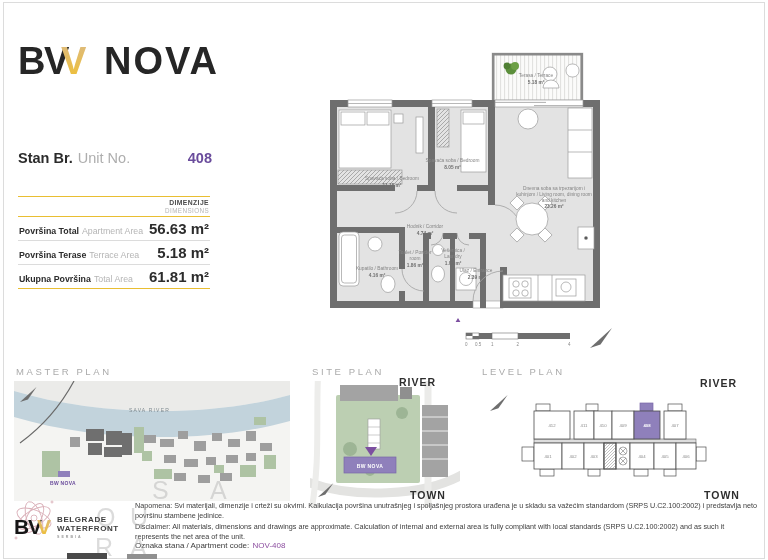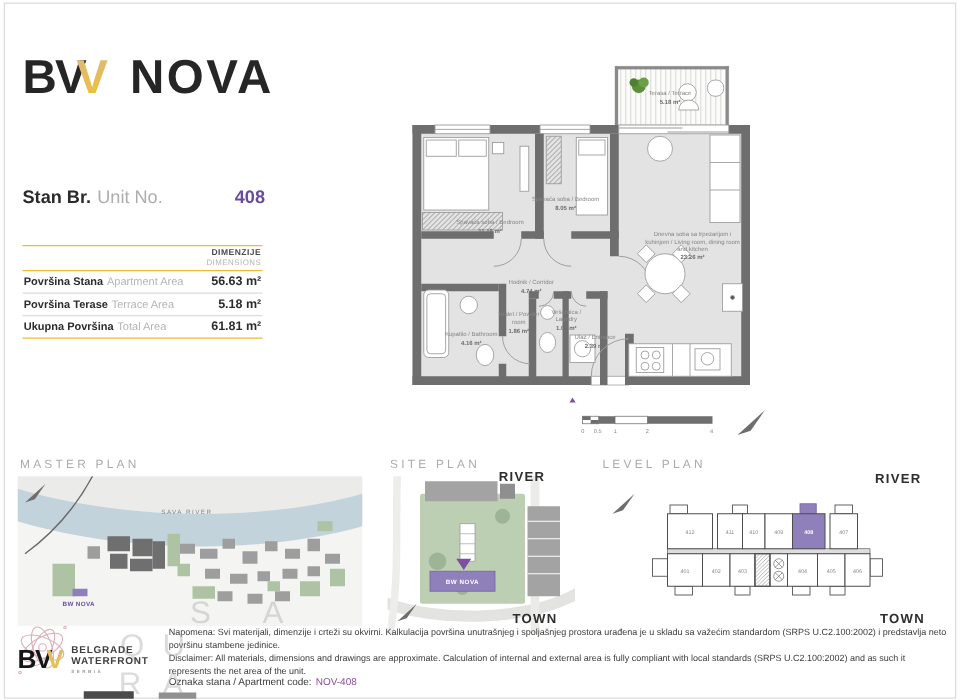--- a/index.html
+++ b/index.html
@@ -18,21 +18,21 @@
 
   
   .tbl{left:18px;top:196px;width:192px;border-top:1.5px solid #e9be32;font-size:8.8px;}
   .tbl-head{text-align:right;padding:2px 1px 2px;border-bottom:1.5px solid #e9be32;line-height:1.15;}
   .tbl-head .sr{font-size:6.8px;font-weight:bold;color:#4a4a4a;letter-spacing:.4px;}
   .tbl-head .en{font-size:6.3px;color:#b5b5b5;letter-spacing:.4px;}
   .tbl-row{display:flex;align-items:baseline;padding:3px 1px;border-bottom:1px solid #dcdcdc;}
   .tbl-row:last-child{border-bottom:1.5px solid #e9be32;}
   .lab-sr{font-weight:bold;color:#2c2c2c;}
   .lab-en{color:#b5b5b5;margin-left:3px;}
-  .val{margin-left:auto;font-weight:bold;color:#2c2c2c;font-size:10px;text-align:right;}
+  .val{margin-left:auto;font-weight:bold;color:#2c2c2c;font-size:15px;text-align:right;}
 
   
   .room-label{position:absolute;text-align:center;color:#858585;font-size:4.8px;line-height:1.2;}
   .room-label .area{font-weight:bold;color:#6e6e6e;padding-top:1px;}
 
   
   .plan-title{font-size:9.5px;letter-spacing:2.6px;color:#ababab;}
   .dir-label{font-weight:bold;font-size:10.5px;letter-spacing:1px;color:#2e2e2e;}
   .sava{font-size:5px;letter-spacing:1.2px;color:#7e8a90;}
 
@@ -70,21 +70,21 @@
     <span class="stan-en">Unit No.</span>
     <span class="stan-no">408</span>
   </div>
 
   <div class="abs tbl">
     <div class="tbl-head">
       <div class="sr">DIMENZIJE</div>
       <div class="en">DIMENSIONS</div>
     </div>
     <div class="tbl-row">
-      <span class="lab-sr">Površina Stana</span>
+      <span class="lab-sr">Površina Total</span>
       <span class="lab-en">Apartment Area</span>
       <span class="val">56.63 m²</span>
     </div>
     <div class="tbl-row">
       <span class="lab-sr">Površina Terase</span>
       <span class="lab-en">Terrace Area</span>
       <span class="val">5.18 m²</span>
     </div>
     <div class="tbl-row">
       <span class="lab-sr">Ukupna Površina</span>

